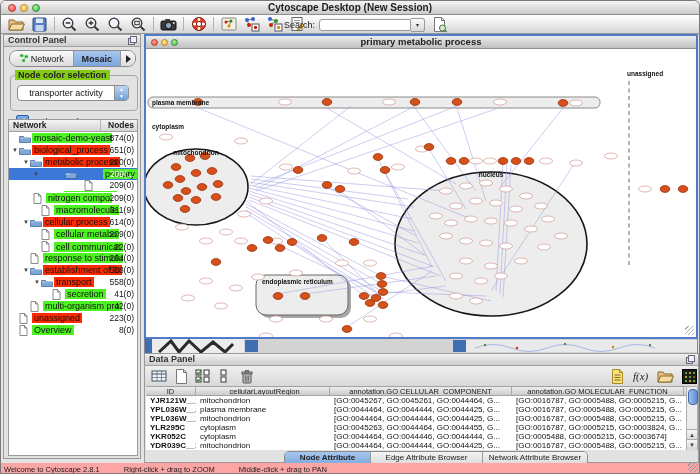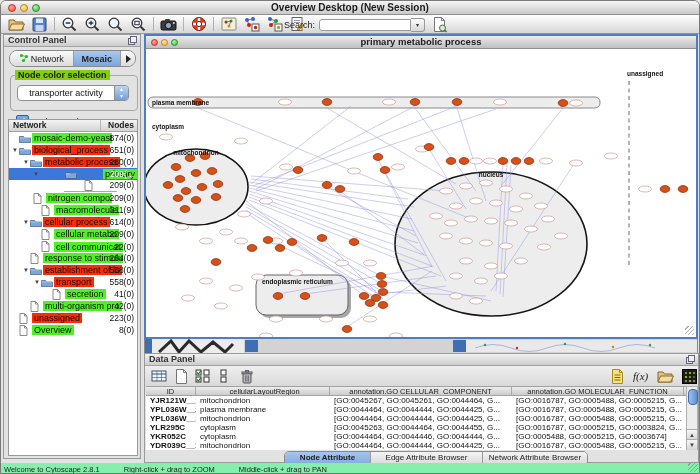--- a/index.html
+++ b/index.html
@@ -72,40 +72,40 @@
   .dp-td{font-size:8px;color:#111;padding-left:4px;white-space:nowrap;overflow:hidden;box-sizing:border-box;}
   .dp-td.id{font-weight:bold;}
   .dp-scroll{position:absolute;left:541px;top:32px;width:12px;height:64px;background:#ececec;border:1px solid #b0b0b0;box-sizing:border-box;}
   .dp-thumb{position:absolute;left:1px;top:2px;width:8px;height:14px;border-radius:4px;background:linear-gradient(90deg,#9fc0ea,#5c8fd6);border:1px solid #3c6aaa;}
   .dp-arrow{position:absolute;left:0;width:10px;height:10px;font-size:6px;line-height:10px;text-align:center;color:#444;background:linear-gradient(#f6f6f6,#d6d6d6);border-top:1px solid #aaa;}
   .dp-tabs{position:absolute;left:139px;top:97px;height:13px;display:flex;border:1px solid #8a8a8a;border-radius:5px;overflow:hidden;}
   .dp-tab{font-size:8px;color:#222;line-height:12px;text-align:center;background:linear-gradient(#f3f3f3,#d9d9d9);border-right:1px solid #9a9a9a;box-sizing:border-box;}
   .dp-tab.sel{background:linear-gradient(#a5c6ee,#7fa9de);font-weight:bold;}
   .dp-tab:last-child{border-right:none;}
   
-  #status-bar{position:absolute;left:0;top:462px;width:700px;height:12px;background:#86efac;display:flex;align-items:center;padding-left:3px;box-sizing:border-box;}
+  #status-bar{position:absolute;left:0;top:462px;width:700px;height:12px;background:#fca5a5;display:flex;align-items:center;padding-left:3px;box-sizing:border-box;}
   .status-item{font-size:7.5px;color:#222;}
   .status-item + .status-item{margin-left:24px;}
   .grip{position:absolute;right:1px;bottom:1px;width:10px;height:10px;background:
     repeating-linear-gradient(135deg,transparent 0 2px,#9a9a9a 2px 3px);}
   .canvas-grip{position:absolute;right:2px;bottom:2px;width:9px;height:9px;background:
     repeating-linear-gradient(135deg,transparent 0 2px,#b0b0b0 2px 3px);}
 </style>
 </head>
 <body>
 
 <div id="window">
 
   <div class="titlebar">
     <div class="lights">
       <span class="light red"></span>
       <span class="light yellow"></span>
       <span class="light green"></span>
     </div>
-    <div class="title">Overview Desktop (New Session)</div>
+    <div class="title">Cytoscape Desktop (New Session)</div>
   </div>
 
   <div class="toolbar">
     <div style="display:flex;align-items:center;">
         <div class="tb-btn">
           <svg width="17" height="14">
             <path d="M1 3h5l1.5 2H15v8H1z" fill="#e8c080" stroke="#8a6a30"></path>
             <path d="M1 13l2.6-6H16.5l-3 6z" fill="#f7dca2" stroke="#8a6a30"></path>
           </svg>
         </div>

